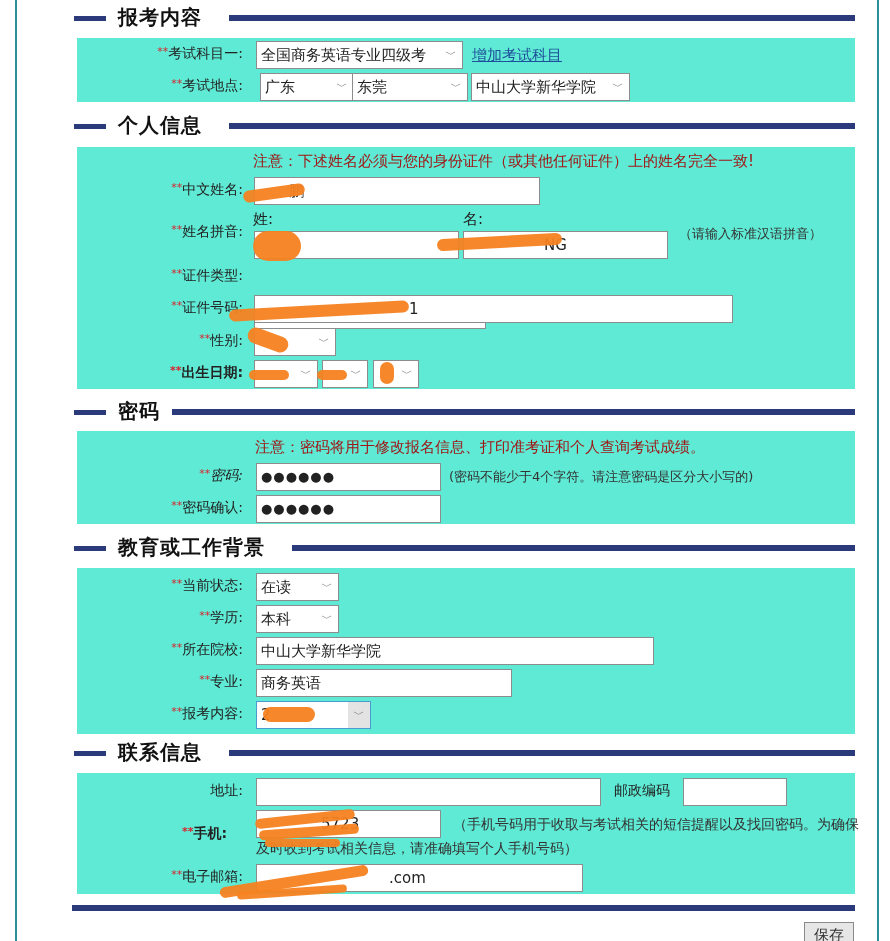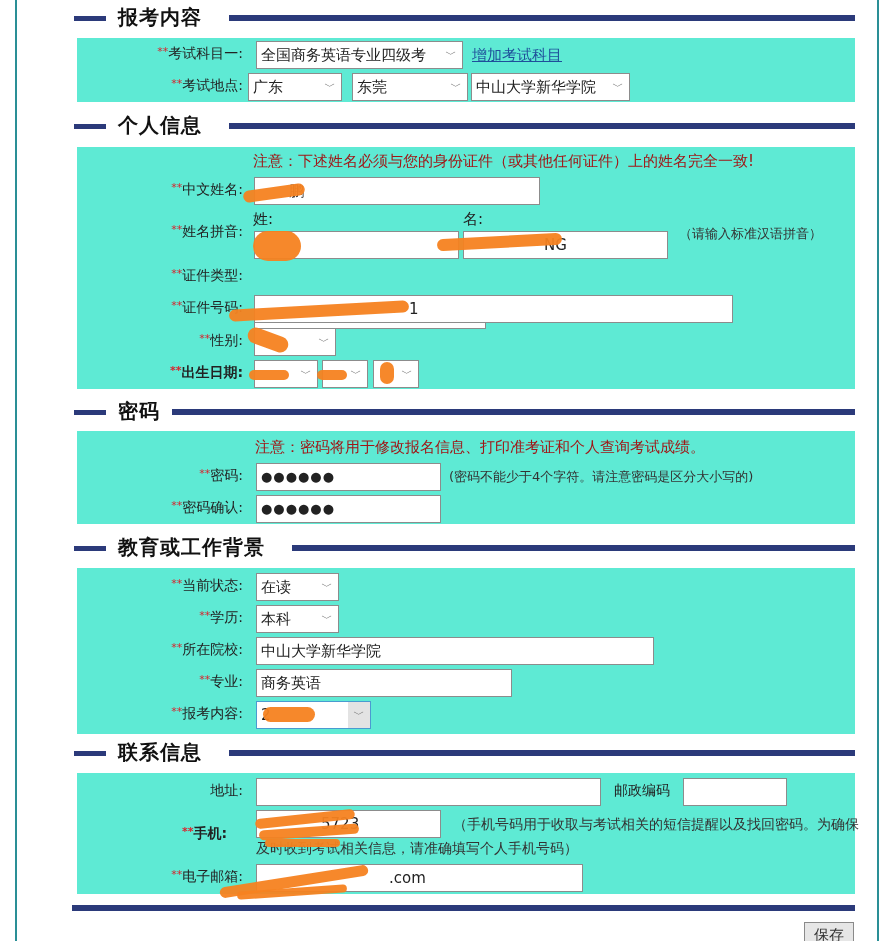--- a/index.html
+++ b/index.html
@@ -48,21 +48,21 @@
   <div class="rbar" style="left:157px;"></div>
 </div>
 <div class="panel" style="top:38px; height:64px;">
   <div class="row" style="top:3px;">
     <div class="lbl" style="right:612px; top:4px;"><span class="req">**</span><span>考试科目一:</span></div>
     <div class="sel" style="left:179px; top:0; width:207px;"><span>全国商务英语专业四级考</span><span class="chev">﹀</span></div>
     <div class="link" style="left:395px; top:5px;">增加考试科目</div>
   </div>
   <div class="row" style="top:35px;">
     <div class="lbl" style="right:612px; top:4px;"><span class="req">**</span><span>考试地点:</span></div>
-    <div class="sel" style="left:171px; top:0; width:94px;"><span>广东</span><span class="chev">﹀</span></div>
+    <div class="sel" style="left:183px; top:0; width:94px;"><span>广东</span><span class="chev">﹀</span></div>
     <div class="sel" style="left:275px; top:0; width:116px;"><span>东莞</span><span class="chev">﹀</span></div>
     <div class="sel" style="left:394px; top:0; width:159px;"><span>中山大学新华学院</span><span class="chev">﹀</span></div>
   </div>
 </div>
 
 <div class="sec-head" style="top:110px;">
   <div class="lbar"></div>
   <div class="title">个人信息</div>
   <div class="rbar" style="left:157px;"></div>
 </div>
@@ -109,21 +109,21 @@
 </div>
 
 <div class="sec-head" style="top:396px;">
   <div class="lbar"></div>
   <div class="title">密码</div>
   <div class="rbar" style="left:100px;"></div>
 </div>
 <div class="panel" style="top:431px; height:93px;">
   <div class="note" style="left:178px; top:7px;">注意：密码将用于修改报名信息、打印准考证和个人查询考试成绩。</div>
   <div class="row" style="top:32px;">
-    <div class="lbl" style="right:612px; top:4px;"><span class="req">**</span><span>密码:</span></div>
+    <div class="lbl" style="right:612px; top:4px;font-style:italic;"><span class="req">**</span><span>密码:</span></div>
     <div class="inp dots" style="left:179px; top:0; width:185px;">●●●●●●</div>
     <div class="hint" style="left:372px; top:5px;">(密码不能少于4个字符。请注意密码是区分大小写的)</div>
   </div>
   <div class="row" style="top:64px;">
     <div class="lbl" style="right:612px; top:4px;"><span class="req">**</span><span>密码确认:</span></div>
     <div class="inp dots" style="left:179px; top:0; width:185px;">●●●●●●</div>
   </div>
 </div>
 
 <div class="sec-head" style="top:532px;">

